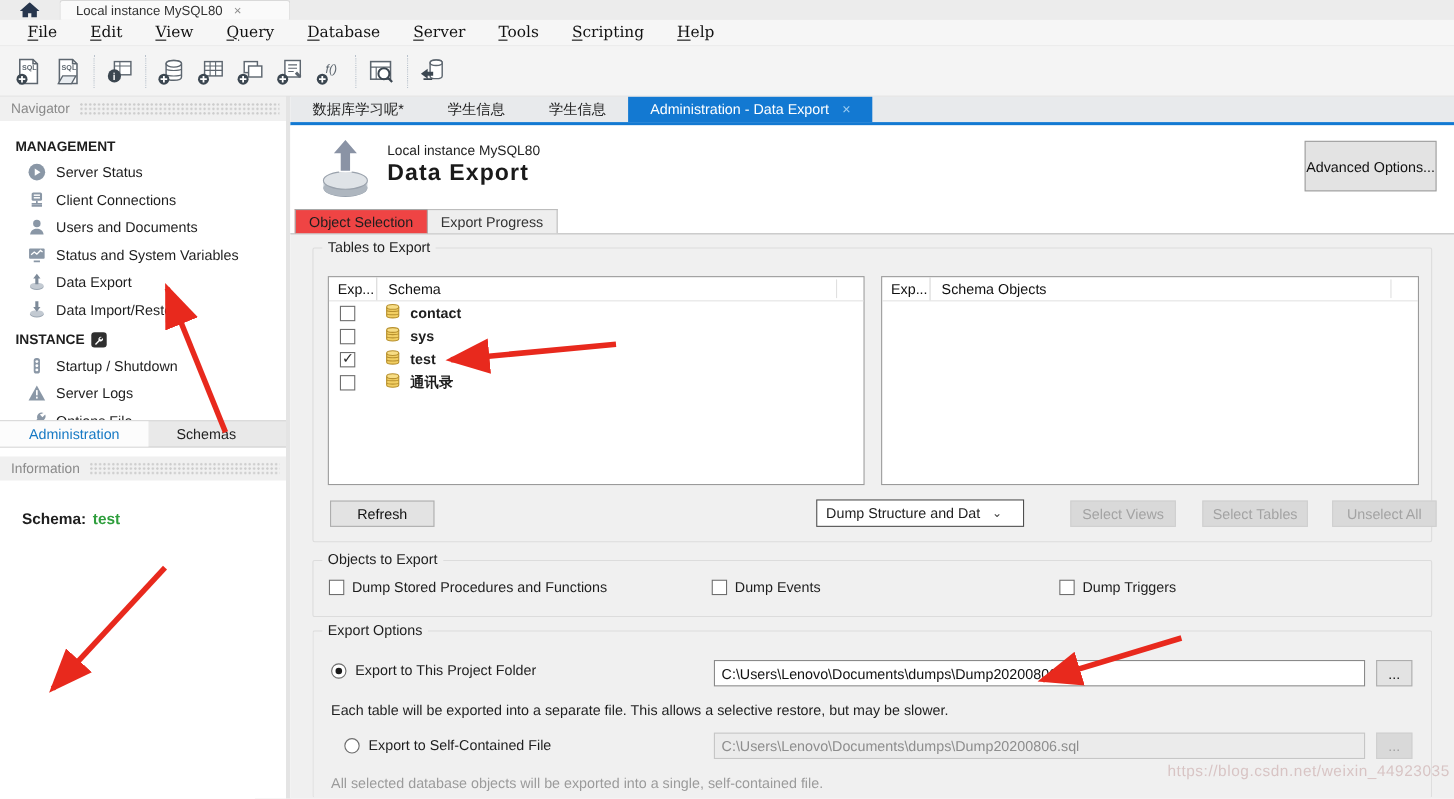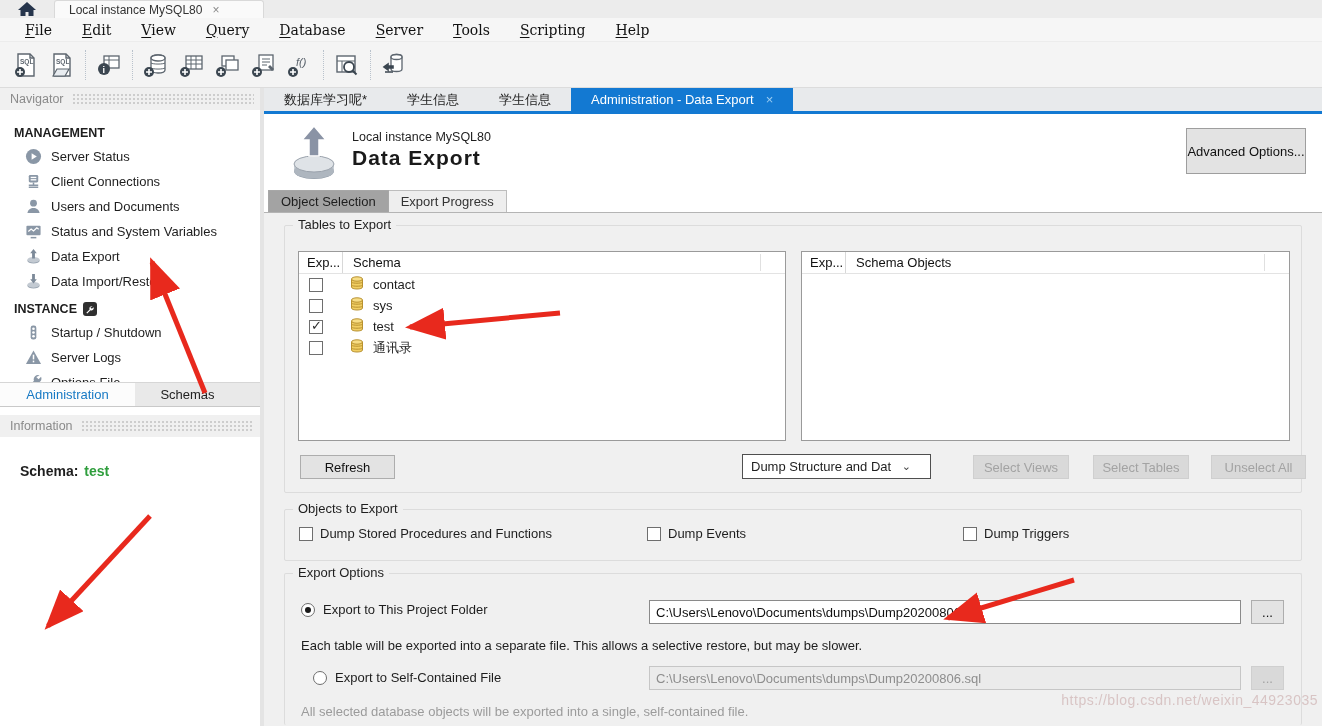--- a/index.html
+++ b/index.html
@@ -55,42 +55,42 @@
   .blue-line { height:3px; background:#1379d2; flex:none; }
 
   .header-band { height:76px; background:#fff; position:relative; flex:none; }
   .export-icon { position:absolute; left:26px; top:10px; }
   .hb-conn { position:absolute; left:88px; top:16px; font-size:12.5px; color:#1e1e1e; }
   .hb-title { position:absolute; left:88px; top:32px; font-size:21px; font-weight:bold; letter-spacing:1px; color:#1a1a1a; }
   .adv-btn { position:absolute; right:16px; top:14px; width:120px; height:46px; background:#e3e3e3; border:1px solid #9e9e9e; font-size:13px; font-family:inherit; cursor:pointer; color:#111; }
 
   .subtabs { height:22px; background:#fff; display:flex; padding-left:4px; flex:none; position:relative; z-index:2; }
   .sub-tab { height:22px; display:flex; align-items:center; padding:0 12px; font-size:13px; cursor:pointer; }
-  .sub-tab.active { background:#a3a3a3; border:1px solid #a7a7a7; border-bottom:none; margin-bottom:-1px; }
+  .sub-tab.active { background:#ef4444; border:1px solid #a7a7a7; border-bottom:none; margin-bottom:-1px; }
   .sub-tab.inactive { background:#eeeeee; border:1px solid #bdbdbd; border-left:none; border-bottom:none; color:#333; }
 
   .content { flex:1; background:#f0f0f0; border-top:1px solid #b4b4b4; position:relative; }
 
   .group { position:absolute; border:1px solid #dcdcdc; border-radius:2px; }
   .group-title { position:absolute; top:-9px; left:8px; background:#f0f0f0; padding:0 5px; font-size:13px; color:#1e1e1e; }
   .g-tables { left:20px; top:12px; width:1018px; height:268px; }
   .g-objects { left:20px; top:296px; width:1018px; height:52px; }
   .g-options { left:20px; top:360px; width:1018px; height:152px; border-bottom:none; }
 
   .listbox { position:absolute; top:25px; height:190px; background:#fff; border:1px solid #9a9a9a; }
   .lb-left { left:13px; width:488px; }
   .lb-right { left:516px; width:489px; }
   .lb-header { height:22px; display:flex; align-items:center; border-bottom:1px solid #e3e3e3; position:relative; }
   .lb-header .c1 { width:44px; padding-left:8px; font-size:13px; color:#111; border-right:1px solid #d8d8d8; height:100%; display:flex; align-items:center; }
   .lb-header .c2 { padding-left:10px; font-size:13px; color:#111; }
   .lb-header::after { content:""; position:absolute; right:24px; top:2px; bottom:2px; border-left:1px solid #e0e0e0; }
   .lb-row { height:21px; display:flex; align-items:center; cursor:pointer; }
   .lb-row .cb { margin-left:10px; }
   .db-ic { margin-left:26px; }
-  .lb-row .row-label { margin-left:8px; font-size:13px; }
+  .lb-row .row-label { margin-left:8px; font-size:13px;font-weight:bold; }
 
   .cb { width:14px; height:14px; background:#fff; border:1px solid #6e6e6e; position:relative; display:inline-block; flex:none; }
   .cb.on::after { content:"✓"; position:absolute; left:1px; top:-3px; font-size:13px; color:#2b2b2b; }
   .radio { width:14px; height:14px; border:1px solid #6e6e6e; border-radius:50%; background:#fff; position:relative; display:inline-block; flex:none; }
   .radio.on::after { content:""; position:absolute; left:3px; top:3px; width:6px; height:6px; background:#1a1a1a; border-radius:50%; }
 
   .btn { font-family:inherit; font-size:13px; background:#e3e3e3; border:1px solid #adadad; cursor:pointer; color:#111; position:absolute; }
   .btn.disabled { background:#d9d9d9; border-color:#cfcfcf; color:#a3a3a3; cursor:default; }
   .btn-refresh { left:15px; top:229px; width:95px; height:24px; }
   .btn-views { left:688px; top:229px; width:96px; height:24px; }

